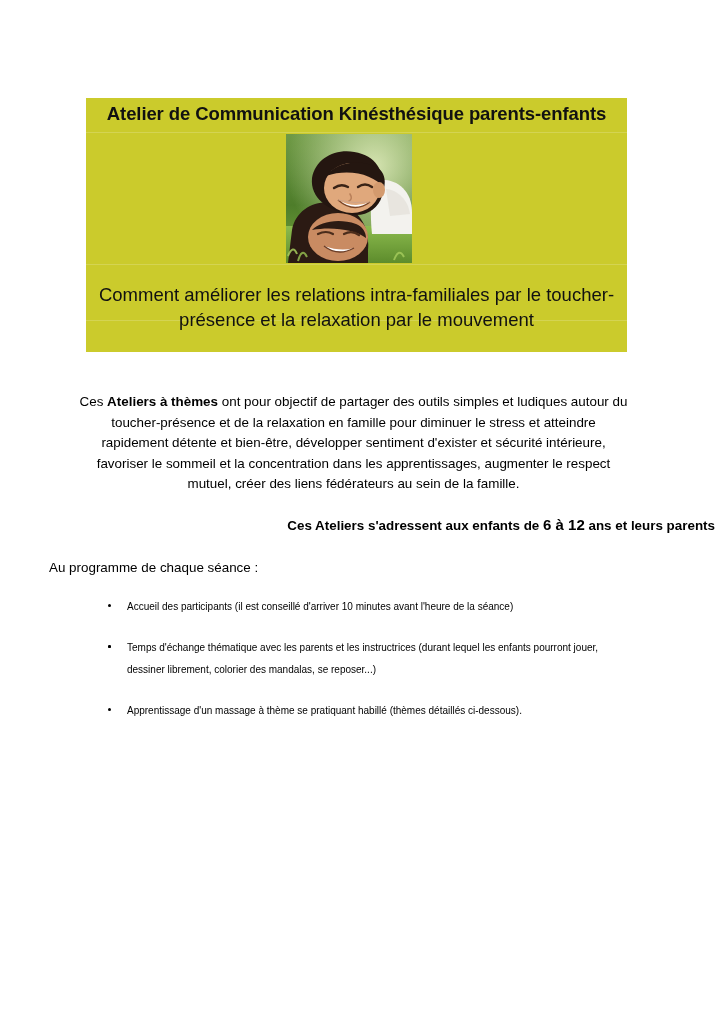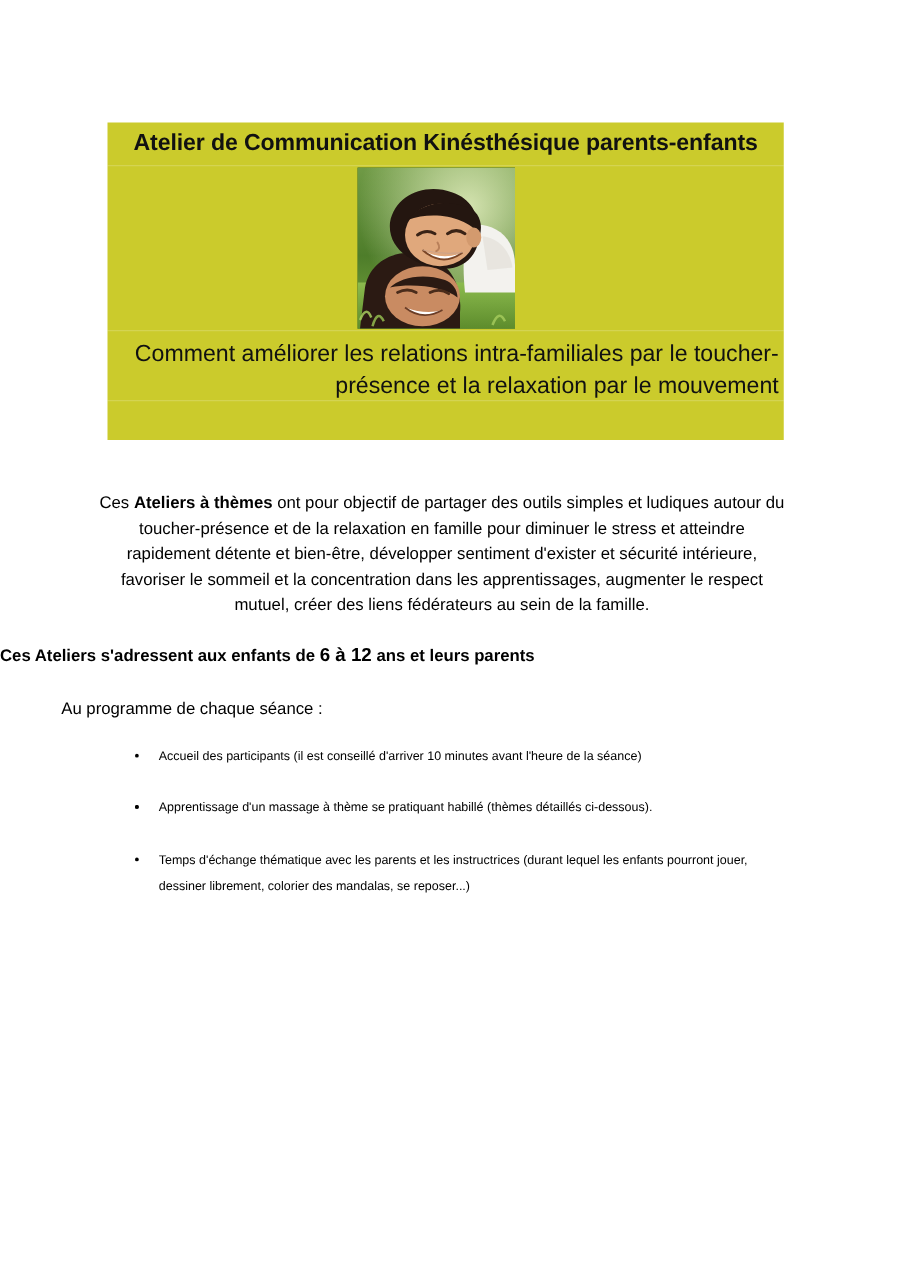--- a/index.html
+++ b/index.html
@@ -63,27 +63,27 @@
     overflow: hidden;
     background: #3f6b24;
   }
   .banner-photo svg { display: block; }
 
   .banner-subtitle {
     position: absolute;
     left: 0;
     top: 168px;
     width: 100%;
-    text-align: right;
+    text-align: center;
     font-family: "Liberation Sans", sans-serif;
     font-size: 18.5px;
     font-weight: normal;
     color: #111111;
     line-height: 25px;
-    padding: 4px 4px;
+    padding: 16px 4px;
     box-sizing: border-box;
   }
 
   
   .doc-body {
     position: absolute;
     left: 0;
     top: 392px;
     width: 715px;
   }
@@ -94,21 +94,21 @@
     text-align: center;
     font-family: "Liberation Sans", sans-serif;
     font-size: 13.4px;
     line-height: 20.6px;
     color: #000000;
   }
   .intro-para b { font-weight: bold; }
 
   .audience-line {
     margin: 20px 0 0 0;
-    text-align: left;
+    text-align: right;
     font-family: "Liberation Sans", sans-serif;
     font-size: 13.4px;
     font-weight: bold;
     line-height: 20px;
     color: #000000;
   }
   .audience-line .big {
     font-size: 15px;
     font-weight: bold;
   }
@@ -228,20 +228,20 @@
   <ul class="bullet-list">
     <li class="bullet-item">
       <span class="bullet-marker"></span>
       <span>Accueil des participants (il est conseillé d'arriver 10 minutes avant l'heure de la séance)</span>
     </li>
     <li class="bullet-item">
       <span class="bullet-marker"></span>
     </li>
     <li class="bullet-item">
       <span class="bullet-marker"></span>
+      <span>Temps d'échange thématique avec les parents et les instructrices (durant lequel les enfants pourront jouer, dessiner librement, colorier des mandalas, se reposer...)</span>
+    </li>
+    <li class="bullet-item">
+      <span class="bullet-marker"></span>
       <span> Apprentissage d'un massage à thème se pratiquant habillé (thèmes détaillés ci-dessous).</span>
-    </li>
-    <li class="bullet-item">
-      <span class="bullet-marker"></span>
-      <span>Temps d'échange thématique avec les parents et les instructrices (durant lequel les enfants pourront jouer, dessiner librement, colorier des mandalas, se reposer...)</span>
     </li>
   </ul>
 </div>
 
 </body></html>

